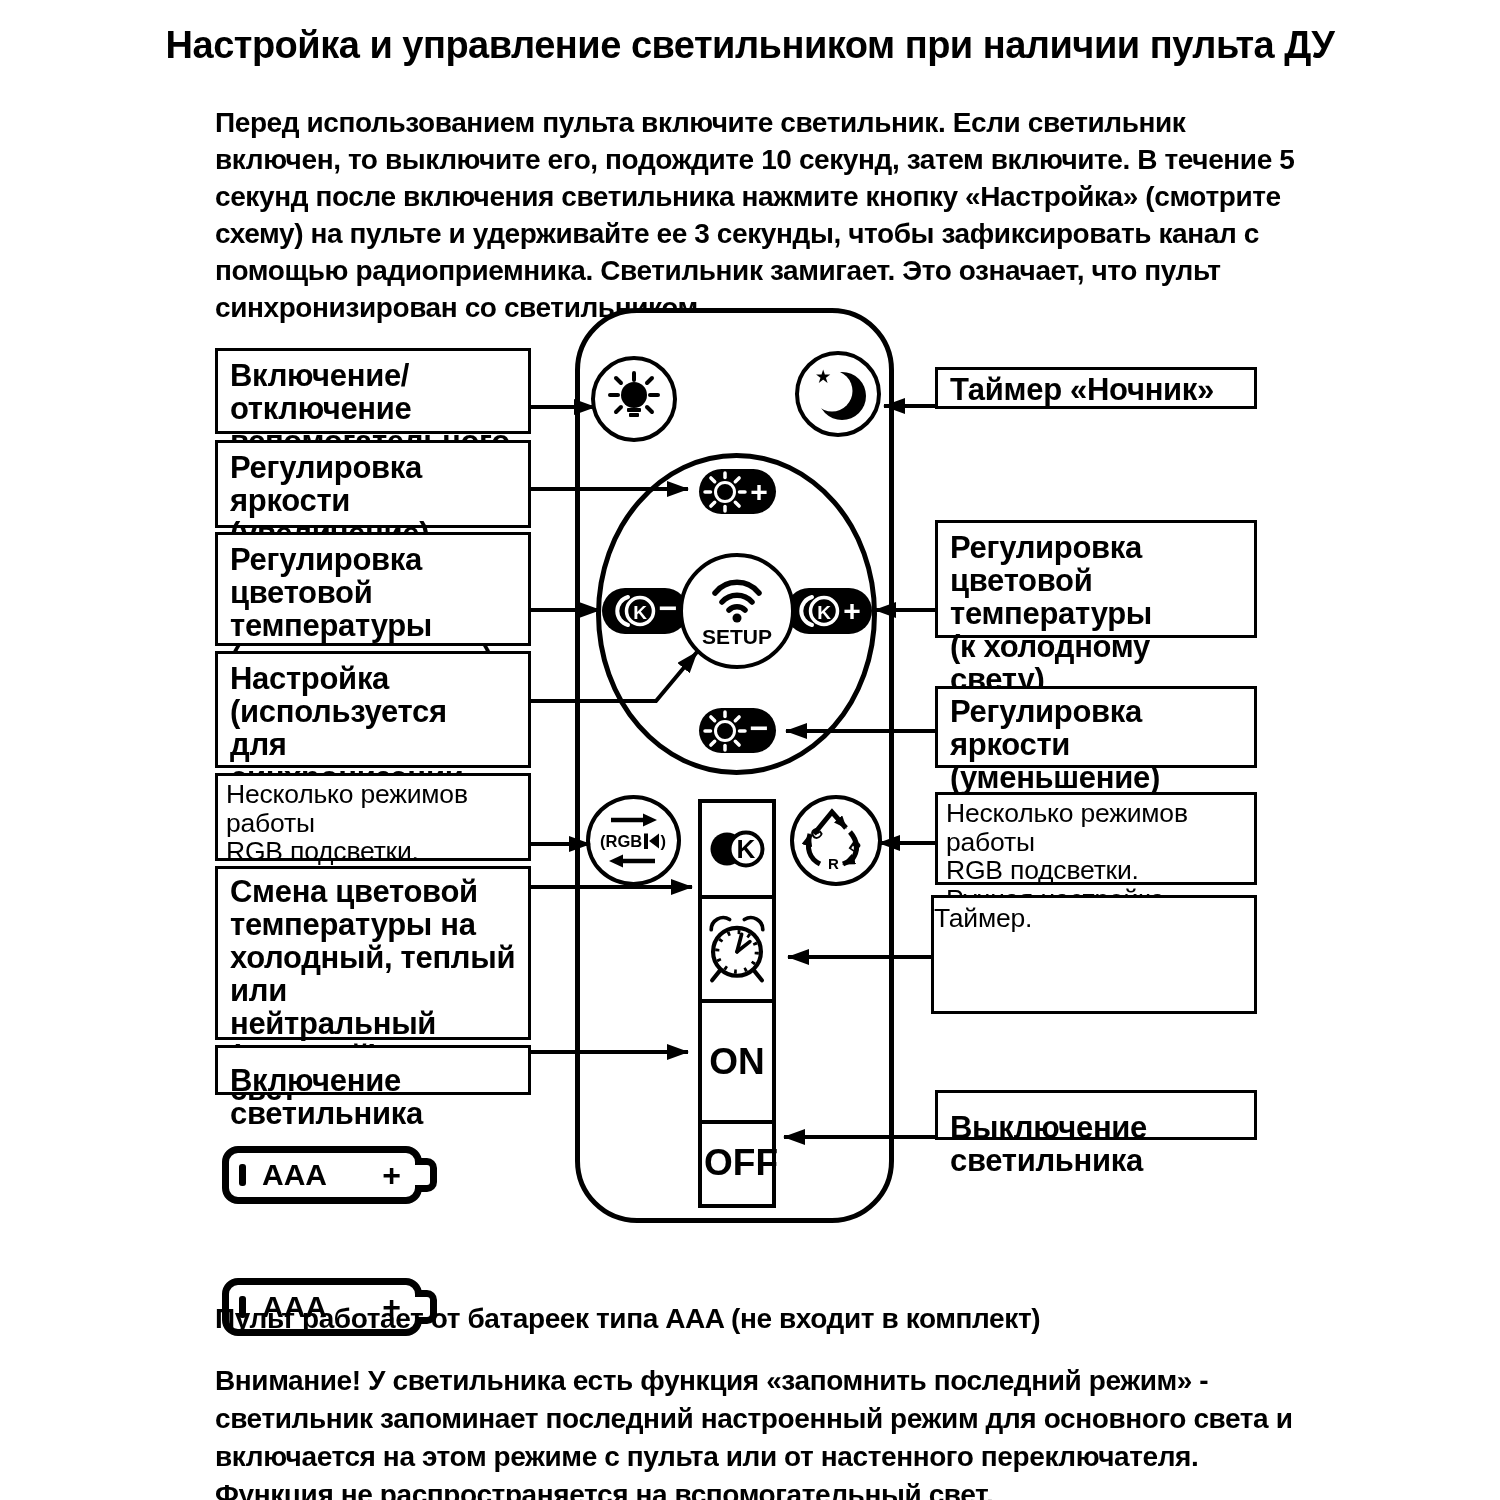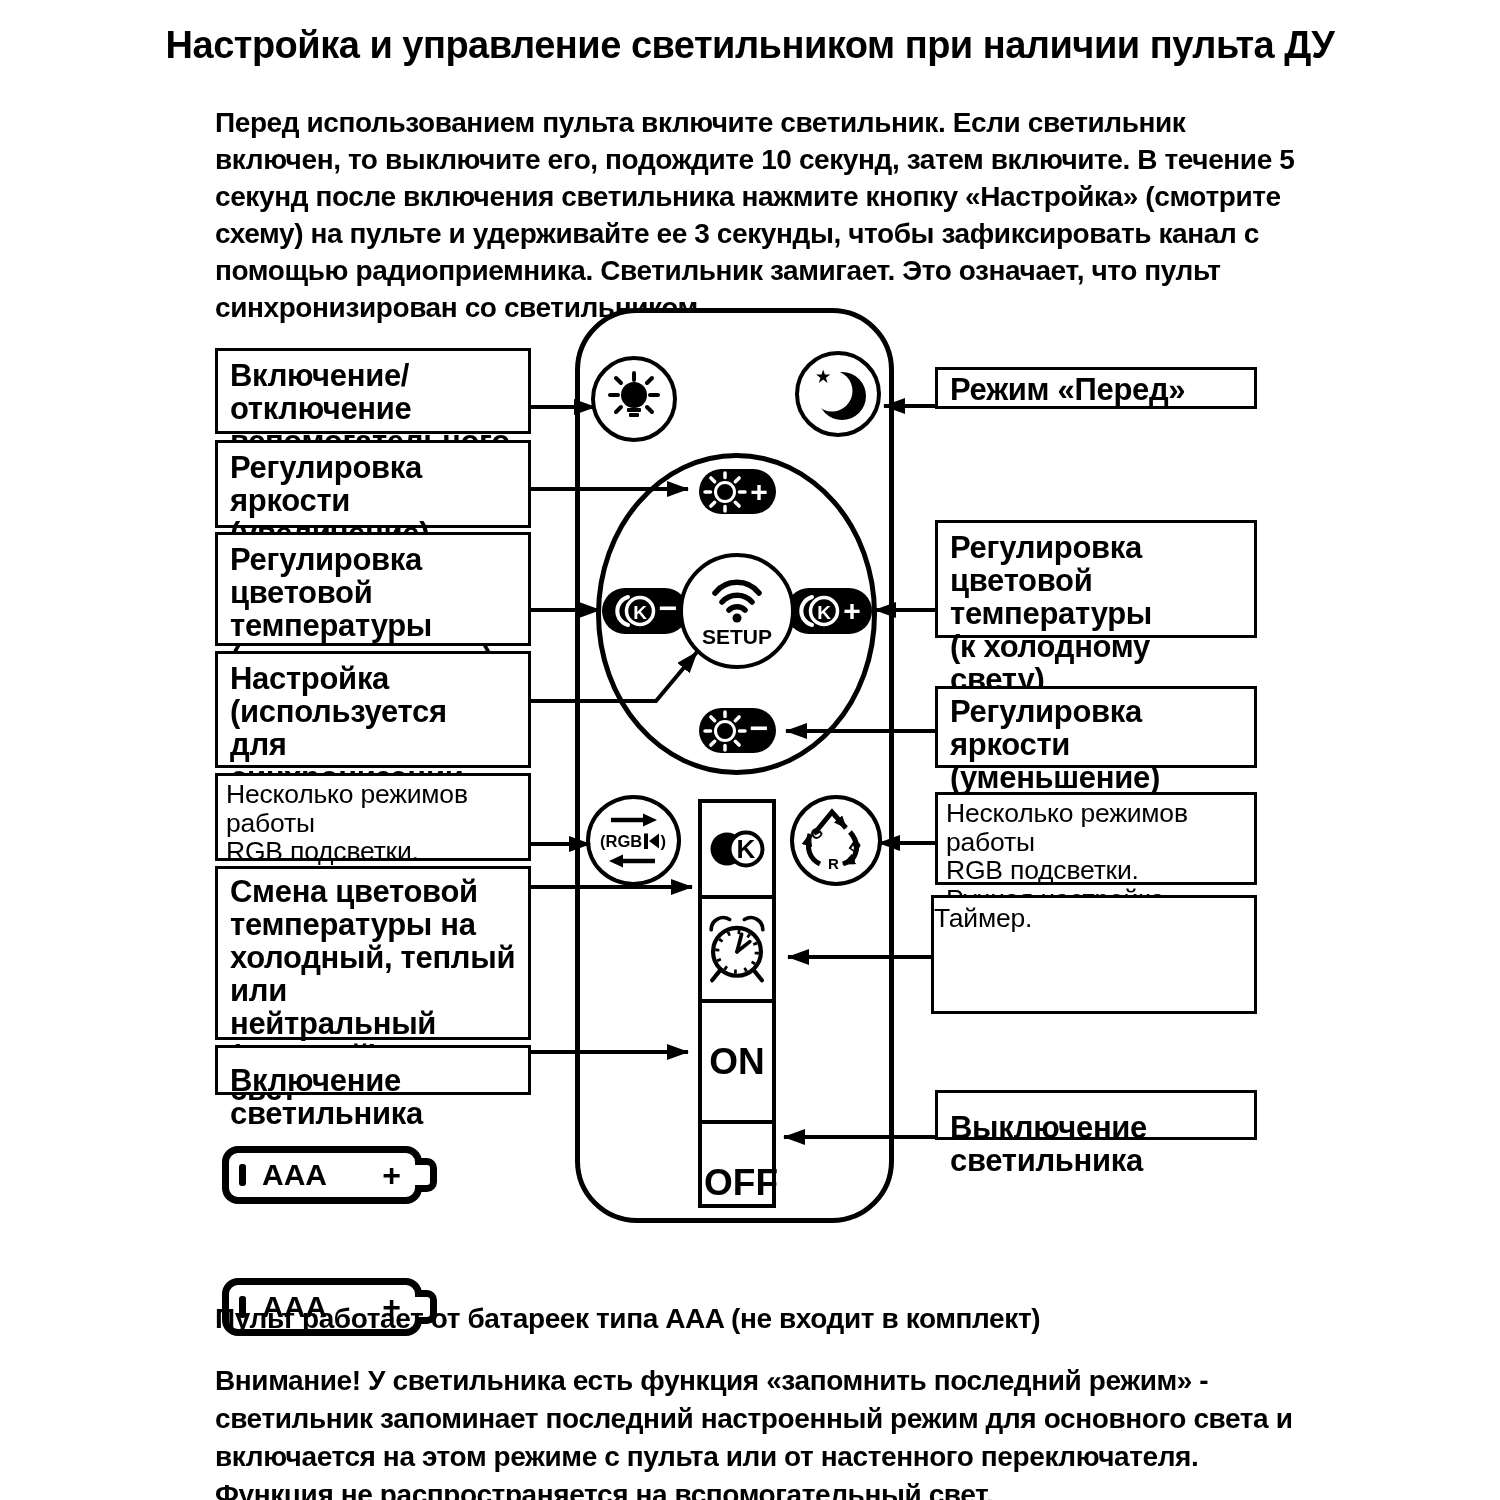--- a/index.html
+++ b/index.html
@@ -44,21 +44,21 @@
 <div class="abs box regular" style="left:215px; top:773px; width:316px; height:88px;">Несколько режимов работы
 RGB подсветки.
 Автоматический режим.</div>
 <div class="abs box" style="left:215px; top:866px; width:316px; height:174px; padding-top:6px;">Смена цветовой
 температуры на
 холодный, теплый или
 нейтральный (дневной)
 свет</div>
 <div class="abs box" style="left:215px; top:1045px; width:316px; height:50px; padding-top:16px;">Включение светильника</div>
 
-<div class="abs box" style="left:935px; top:367px; width:322px; height:42px; padding-top:3px;">Режим «Перед»</div>
+<div class="abs box" style="left:935px; top:367px; width:322px; height:42px; padding-top:3px;">Таймер «Ночник»</div>
 <div class="abs box" style="left:935px; top:520px; width:322px; height:118px;">Регулировка цветовой
 температуры
 (к холодному свету)</div>
 <div class="abs box" style="left:935px; top:686px; width:322px; height:82px; padding-top:6px;">Регулировка яркости
 (уменьшение)</div>
 <div class="abs box regular" style="left:935px; top:792px; width:322px; height:93px;">Несколько режимов работы
 RGB подсветки.
 Ручная настройка.</div>
 <div class="abs box regular" style="left:931px; top:895px; width:326px; height:119px; padding-left:0; padding-top:6px;">Таймер.</div>
 <div class="abs box" style="left:935px; top:1090px; width:322px; height:50px; padding-top:18px;">Выключение светильника</div>
@@ -207,21 +207,21 @@
         <line x1="38" y1="45" x2="43" y2="26"></line>
         <line x1="38" y1="45" x2="52" y2="34"></line>
         <line x1="19" y1="66" x2="11" y2="76" stroke-width="4.5"></line>
         <line x1="57" y1="66" x2="65" y2="76" stroke-width="4.5"></line>
       </g>
     </svg>
   </div>
   <div class="cell onoff" style="height:121px;">
       <span>ON</span>
     </div>
-  <div class="cell onoff last" style="height:100px; align-items:center; padding-top:18px;margin-left:8px;">
+  <div class="cell onoff last" style="height:100px; align-items:flex-start; padding-top:18px;margin-left:8px;">
       <span>OFF</span>
     </div>
 </div>
 
 <div class="abs battery" style="left:222px; top:1146px; width:200px; height:58px;">
   <div class="dash"></div>
   <div class="btype">AAA</div>
   <div class="bplus">+</div>
   <div class="term"></div>
 </div>

